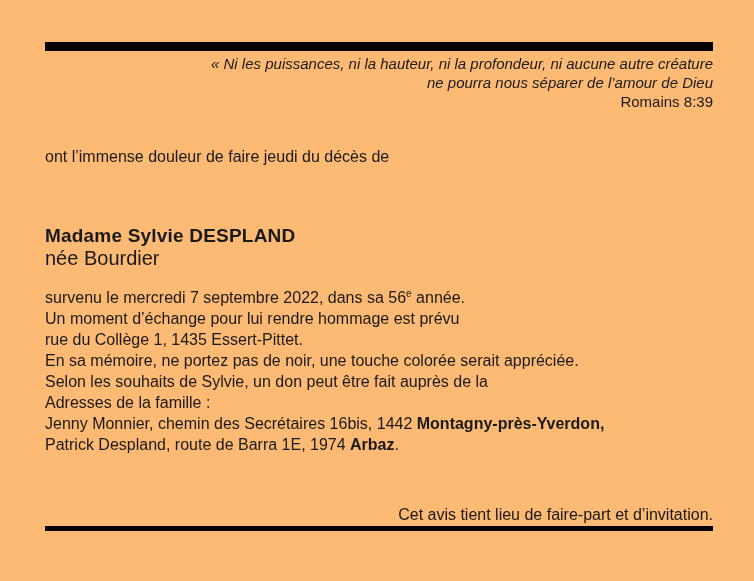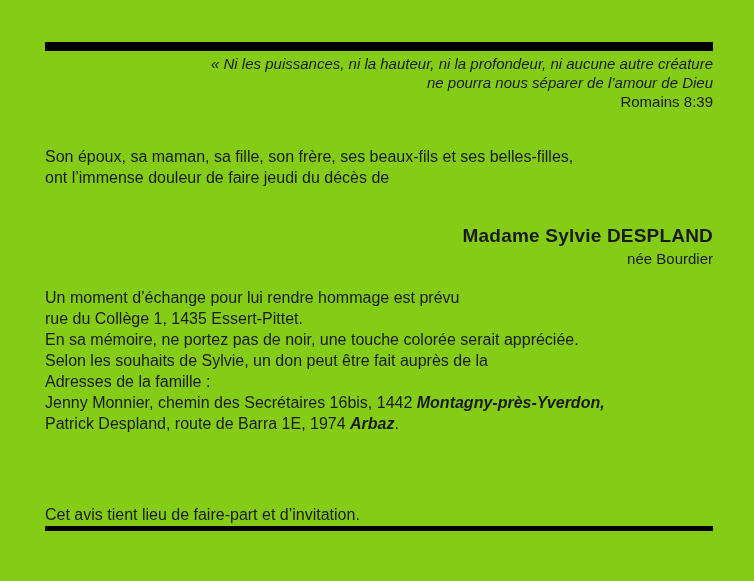--- a/index.html
+++ b/index.html
@@ -1,20 +1,20 @@
 <!DOCTYPE html>
 <html><head>
 <meta charset="utf-8">
 <style>
   html, body { margin: 0; padding: 0; background: #ffffff; }
   .page {
     position: relative;
     width: 754px;
     height: 581px;
-    background: #84cc16;
+    background: #fdba74;
     font-family: "Liberation Sans", sans-serif;
     color: #1a1a1a;
     overflow: hidden;
   }
   .page p { margin: 0; }
 
   .bar {
     position: absolute;
     left: 45px;
     width: 668px;
@@ -36,79 +36,79 @@
   .intro {
     position: absolute;
     left: 45px; top: 146px; width: 668px;
     font-size: 16px;
     line-height: 21px;
   }
 
   .name-block {
     position: absolute;
     left: 45px; top: 224px; width: 668px;
-    text-align: right;
+    text-align: left;
   }
   .name-block h1 {
     margin: 0;
     font-size: 19px;
     line-height: 24px;
     font-weight: bold;
     letter-spacing: 0.2px;
   }
   .name-block .maiden {
-    font-size: 15px;
+    font-size: 20px;
     line-height: 21px;
   }
 
   .details {
     position: absolute;
     left: 45px; top: 287px; width: 668px;
     font-size: 16px;
     line-height: 21px;
   }
   .details sup {
     font-size: 10px;
     line-height: 0;
     vertical-align: super;
   }
-  .details b { font-weight: bold; font-style: italic; }
+  .details b { font-weight: bold; }
 
   .closing {
     position: absolute;
     left: 45px; top: 504px; width: 668px;
-    text-align: left;
+    text-align: right;
     font-size: 16px;
     line-height: 21px;
   }
 </style>
 </head>
 <body>
 
 <div class="page">
 
   <div class="bar top"></div>
 
   <div class="quote">
     <p class="q">« Ni les puissances, ni la hauteur, ni la profondeur, ni aucune autre créature</p>
     <p class="q">ne pourra nous séparer de l’amour de Dieu</p>
     <p class="ref">Romains 8:39</p>
   </div>
 
   <div class="intro">
-    <p>Son époux, sa maman, sa fille, son frère, ses beaux-fils et ses belles-filles,</p>
     <p>ont l’immense douleur de faire jeudi du décès de</p>
   </div>
 
   <div class="name-block">
     <h1>Madame Sylvie DESPLAND</h1>
     <p class="maiden">née Bourdier</p>
   </div>
 
   <div class="details">
+    <p><span>survenu le mercredi 7 septembre 2022, dans sa 56</span><sup>e</sup><span> année.</span></p>
     <p>Un moment d’échange pour lui rendre hommage est prévu</p>
     <p>rue du Collège 1, 1435 Essert-Pittet.</p>
     <p>En sa mémoire, ne portez pas de noir, une touche colorée serait appréciée.</p>
     <p>Selon les souhaits de Sylvie, un don peut être fait auprès de la</p>
     <p>Adresses de la famille :</p>
     <p><span>Jenny Monnier, chemin des Secrétaires 16bis, 1442 </span><b>Montagny-près-Yverdon,</b></p>
     <p><span>Patrick Despland, route de Barra 1E, 1974 </span><b>Arbaz</b><span>.</span></p>
   </div>
 
   <p class="closing">Cet avis tient lieu de faire-part et d’invitation.</p>

